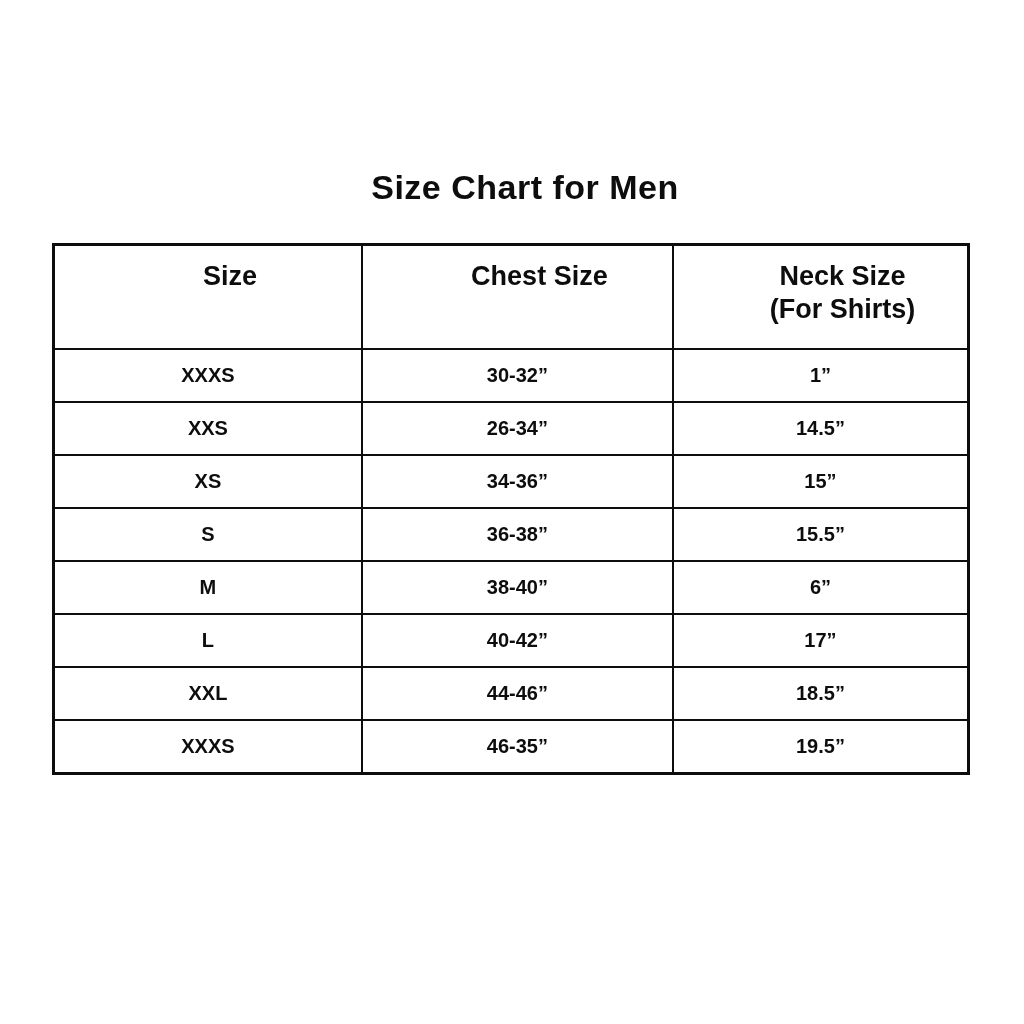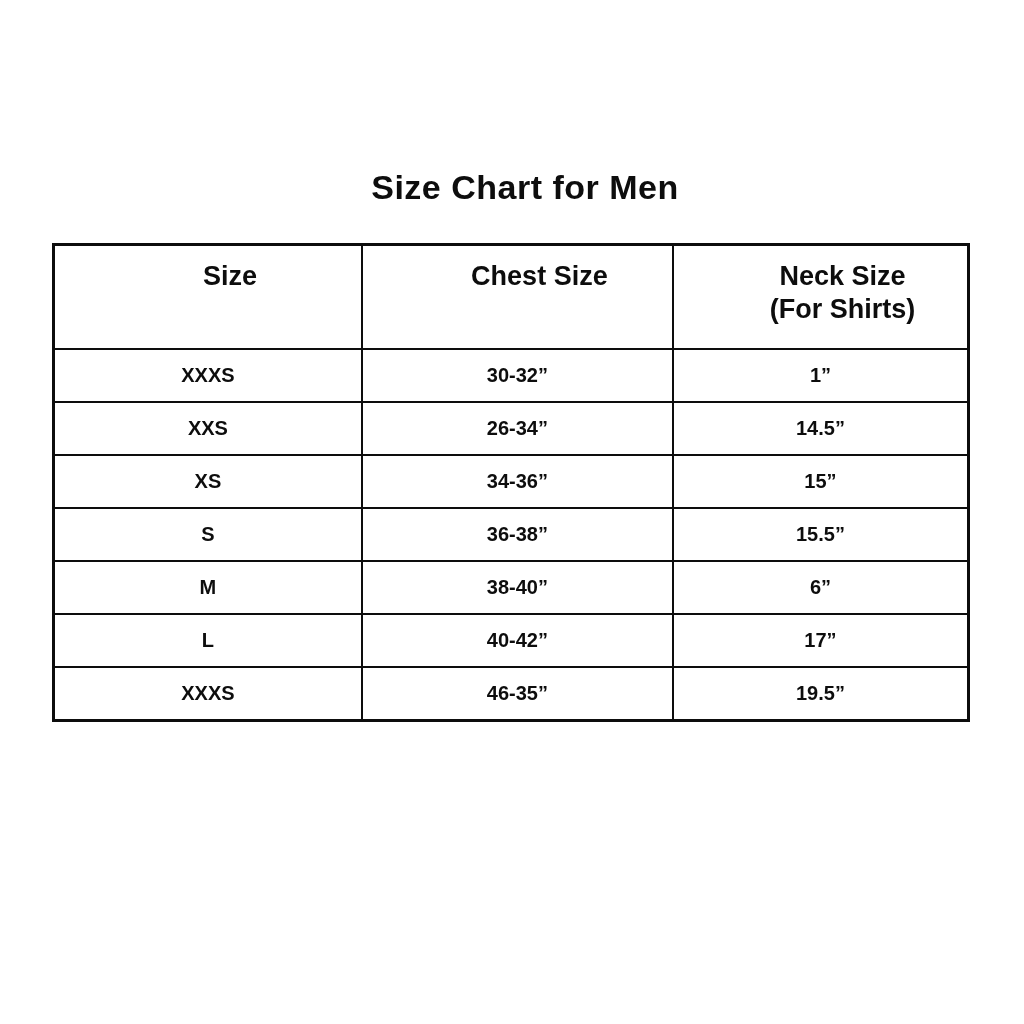--- a/index.html
+++ b/index.html
@@ -120,20 +120,25 @@
       <td>6”</td>
     </tr>
 
     <tr>
       <td>L</td>
       <td>40-42”</td>
       <td>17”</td>
     </tr>
 
 
+    <tr>
+      <td>XXL</td>
+      <td>44-46”</td>
+      <td>18.5”</td>
+    </tr>
 
     <tr>
       <td>XXXS</td>
       <td>46-35”</td>
       <td>19.5”</td>
     </tr>
   </tbody>
   </table>
 
 </div>

